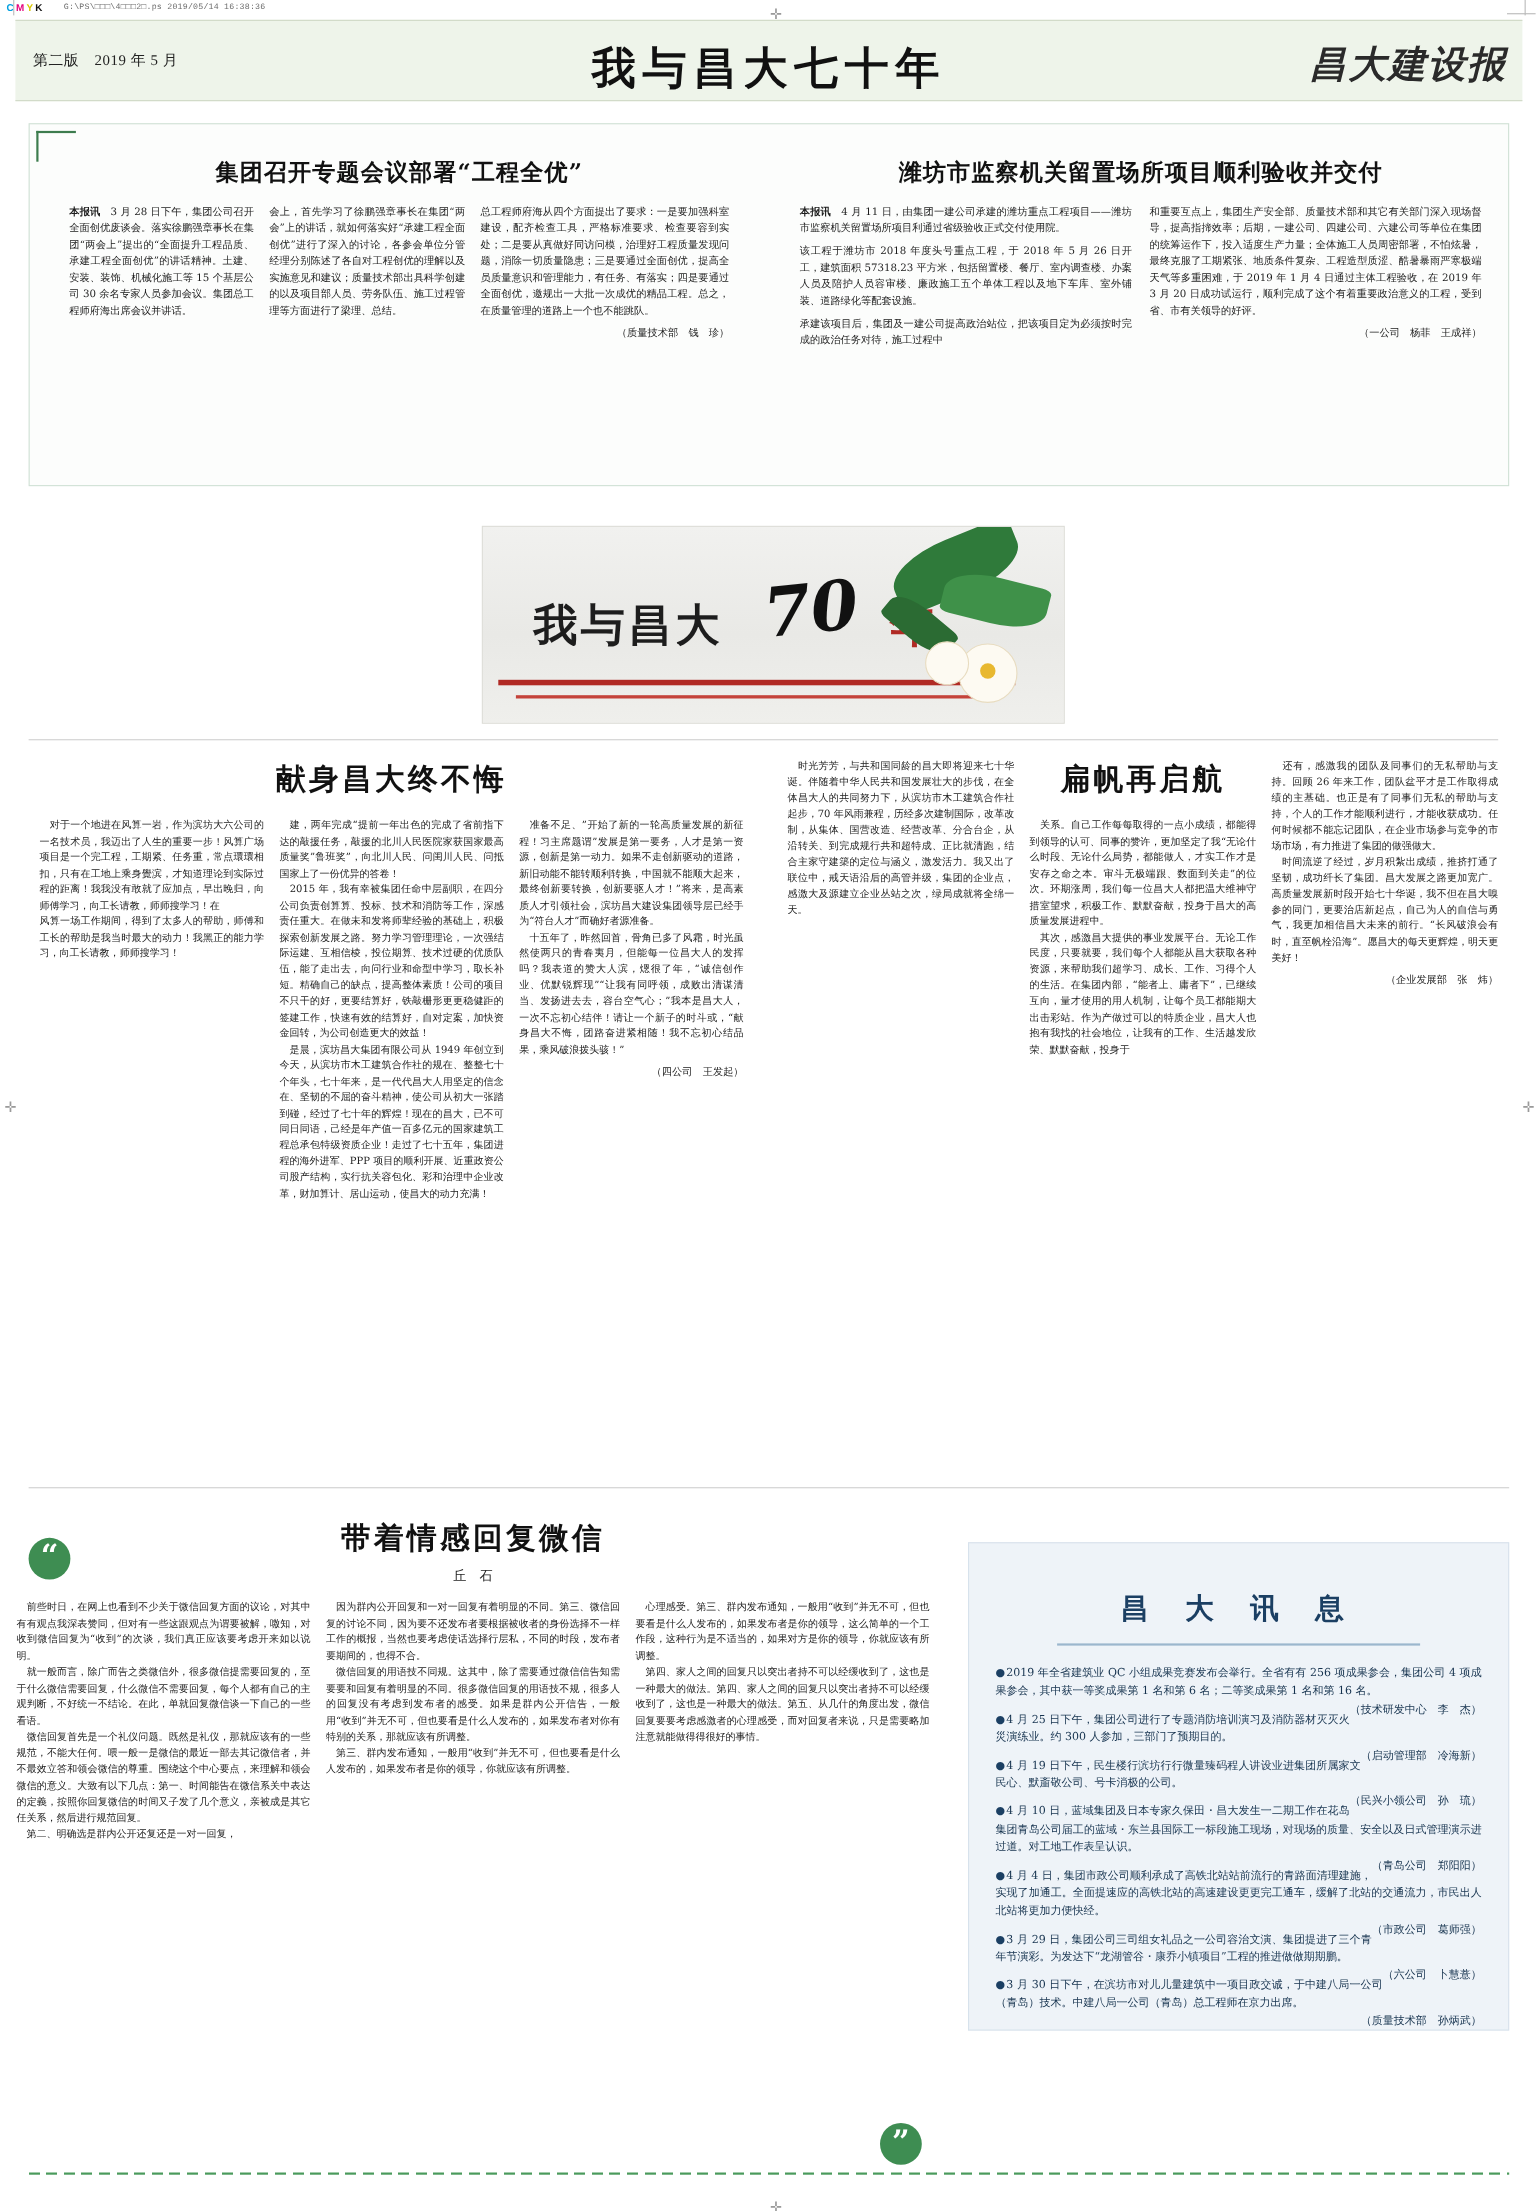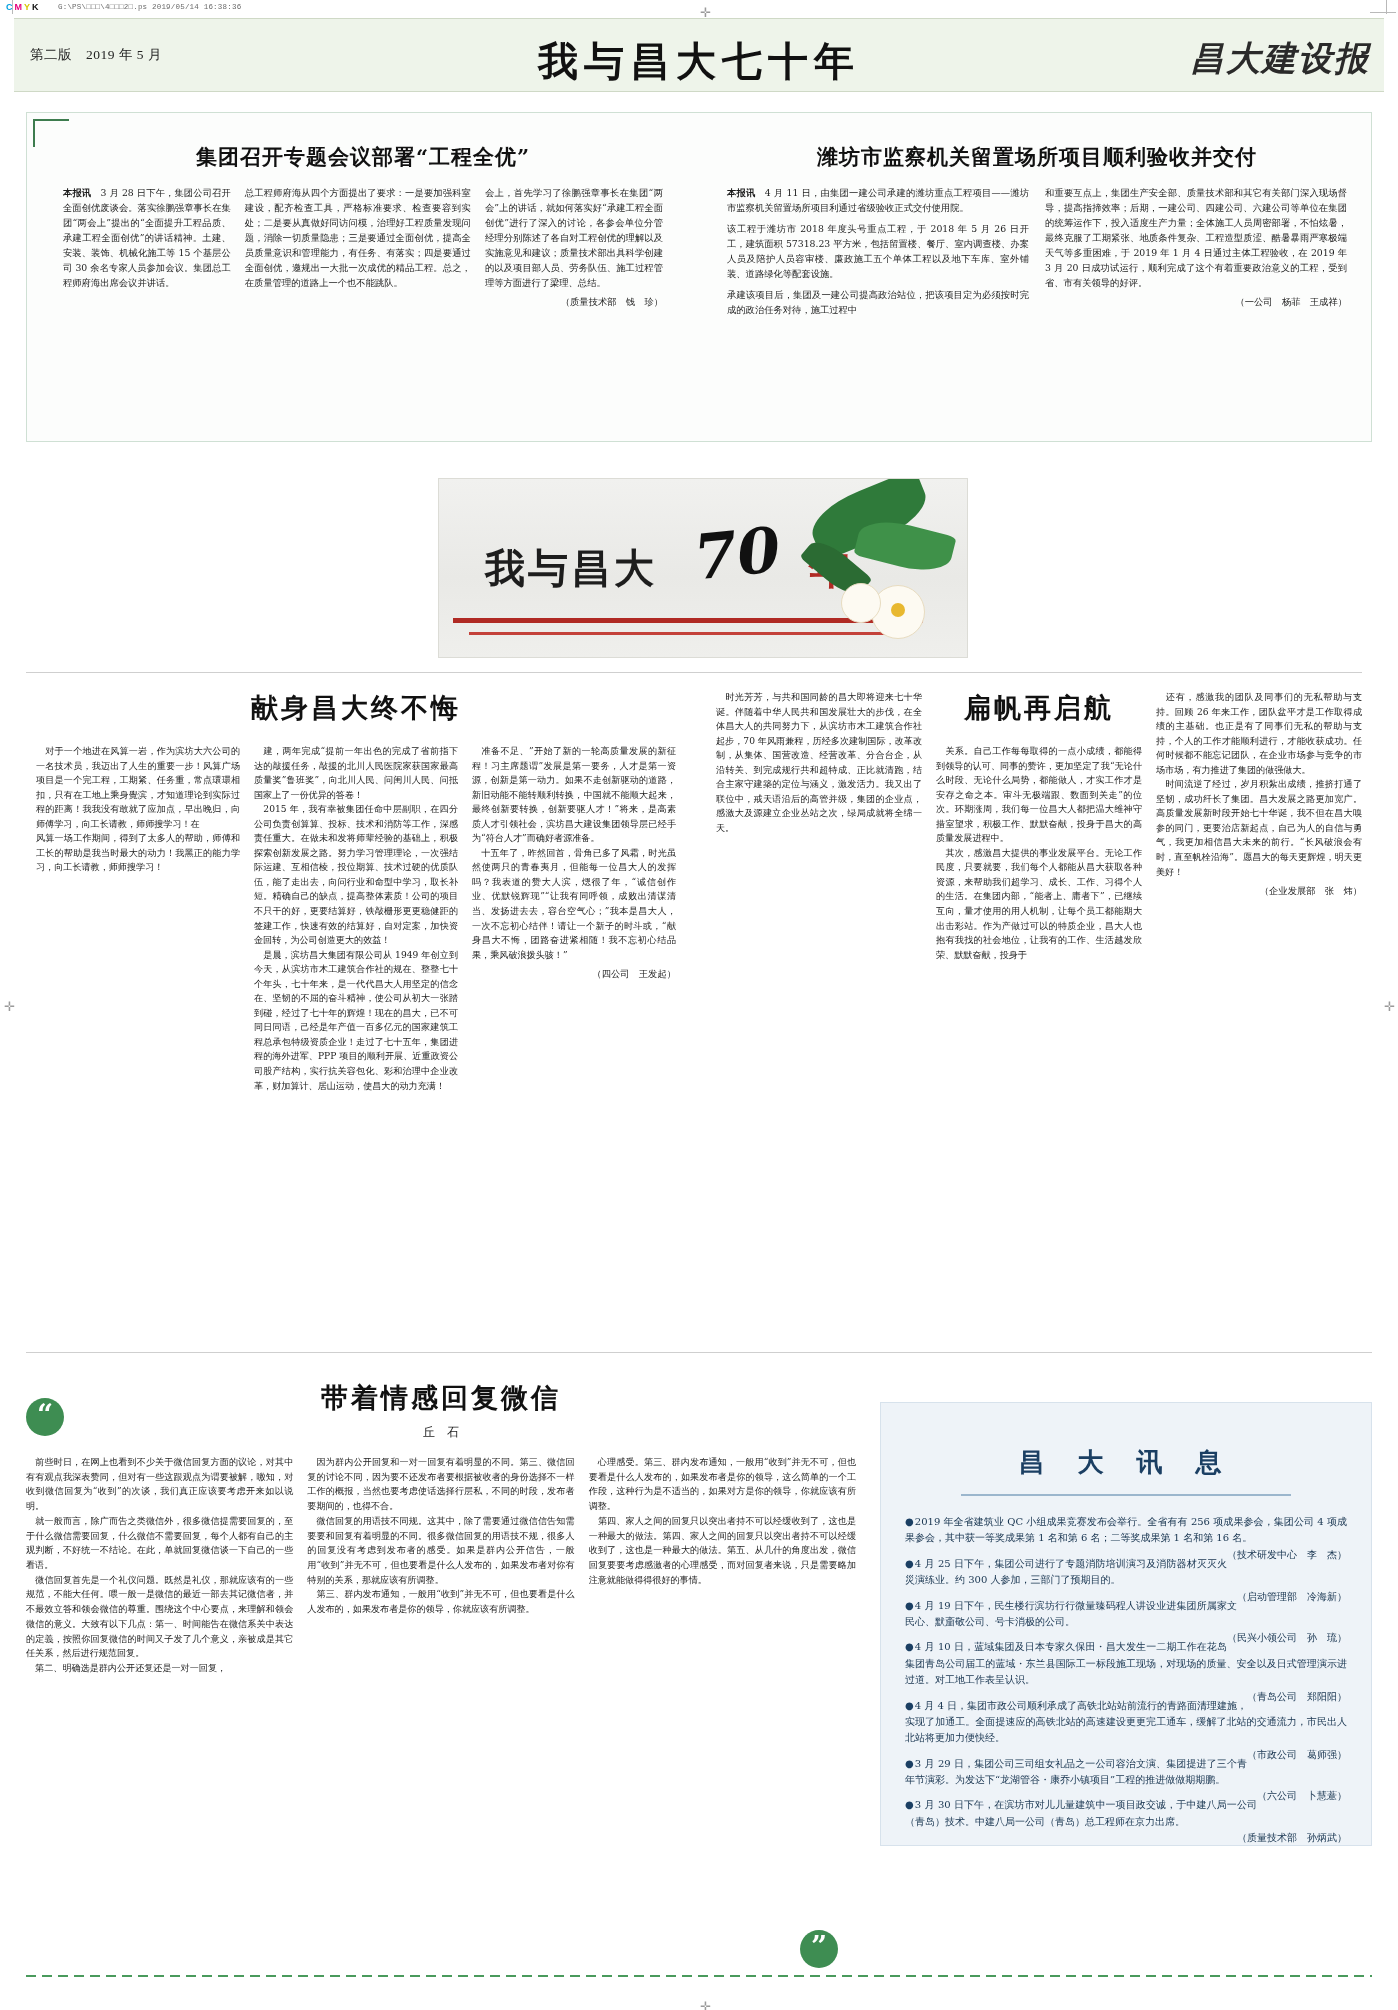--- a/index.html
+++ b/index.html
@@ -108,21 +108,21 @@
   }
   .feat-title.t2 { margin-top:0;}
   .mid .body-txt { font-size:9.1px; line-height:1.6;}
 
   
   .quote-open, .quote-close {
     position:absolute; width:38px; height:38px; border-radius:50%; background:#3e8d52;
     color:#fff; font-size:28px; font-weight:bold; line-height:34px; text-align:center;
     font-family:"DejaVu Serif", serif;
   }
-  .bottomleft { position:absolute; top:1380px; left:26px; width:830px;}
+  .bottomleft { position:absolute; top:1380px; left:15px; width:830px;}
   .bl-title {
     text-align:center; font-size:27px; font-weight:bold; letter-spacing:3px;
     font-family:"DejaVu Serif", serif; color:#111;
   }
   .bl-author { text-align:center; font-size:12px; margin-top:8px; margin-bottom:14px; color:#222;
     font-family:"DejaVu Serif", serif;}
   .bottomleft .body-txt { font-size:9.1px; line-height:1.62;}
 
   .newsbox {
     position:absolute; top:1402px; left:880px; width:492px; height:444px;
@@ -169,22 +169,22 @@
     <span>第二版</span><span class="sp"></span><span>2019 年 5 月</span>
   </div>
   <div class="main-title">我与昌大七十年</div>
   <div class="brand">昌大建设报</div>
 
   <div class="topbox">
     <div class="left">
       <div class="art-head">集团召开专题会议部署“工程全优”</div>
       <div class="cols3">
         <div class="body-txt"><b>本报讯</b> 3 月 28 日下午，集团公司召开全面创优废谈会。落实徐鹏强章事长在集团“两会上”提出的“全面提升工程品质、承建工程全面创优”的讲话精神。土建、安装、装饰、机械化施工等 15 个基层公司 30 余名专家人员参加会议。集团总工程师府海出席会议并讲话。</div>
+        <div class="body-txt">会上，首先学习了徐鹏强章事长在集团“两会”上的讲话，就如何落实好“承建工程全面创优”进行了深入的讨论，各参会单位分管经理分别陈述了各自对工程创优的理解以及实施意见和建议；质量技术部出具科学创建的以及项目部人员、劳务队伍、施工过程管理等方面进行了梁理、总结。</div>
         <div class="body-txt">总工程师府海从四个方面提出了要求：一是要加强科室建设，配齐检查工具，严格标准要求、检查要容到实处；二是要从真做好同访问模，治理好工程质量发现问题，消除一切质量隐患；三是要通过全面创优，提高全员质量意识和管理能力，有任务、有落实；四是要通过全面创优，邀规出一大批一次成优的精品工程。总之，在质量管理的道路上一个也不能跳队。</div>
-        <div class="body-txt">会上，首先学习了徐鹏强章事长在集团“两会”上的讲话，就如何落实好“承建工程全面创优”进行了深入的讨论，各参会单位分管经理分别陈述了各自对工程创优的理解以及实施意见和建议；质量技术部出具科学创建的以及项目部人员、劳务队伍、施工过程管理等方面进行了梁理、总结。</div>
       </div>
       <div class="sig">（质量技术部　钱　珍）</div>
     </div>
     <div class="right">
       <div class="art-head">潍坊市监察机关留置场所项目顺利验收并交付</div>
       <div class="cols2">
         <div style="width:49%;">
           <div class="body-txt"><b>本报讯</b> 4 月 11 日，由集团一建公司承建的潍坊重点工程项目——潍坊市监察机关留置场所项目利通过省级验收正式交付使用院。</div>
           <div class="body-txt" style="margin-top:6px;">该工程于潍坊市 2018 年度头号重点工程，于 2018 年 5 月 26 日开工，建筑面积 57318.23 平方米，包括留置楼、餐厅、室内调查楼、办案人员及陪护人员容审楼、廉政施工五个单体工程以及地下车库、室外铺装、道路绿化等配套设施。</div>
           <div class="body-txt" style="margin-top:6px;">承建该项目后，集团及一建公司提高政治站位，把该项目定为必须按时完成的政治任务对待，施工过程中</div>

